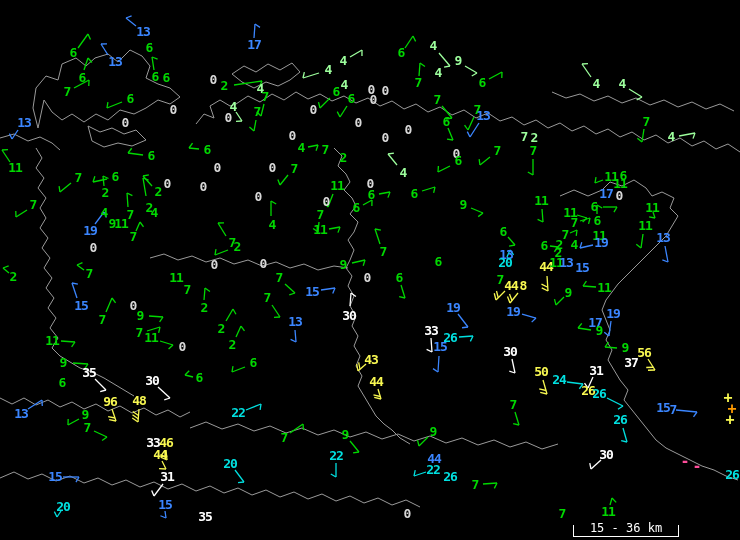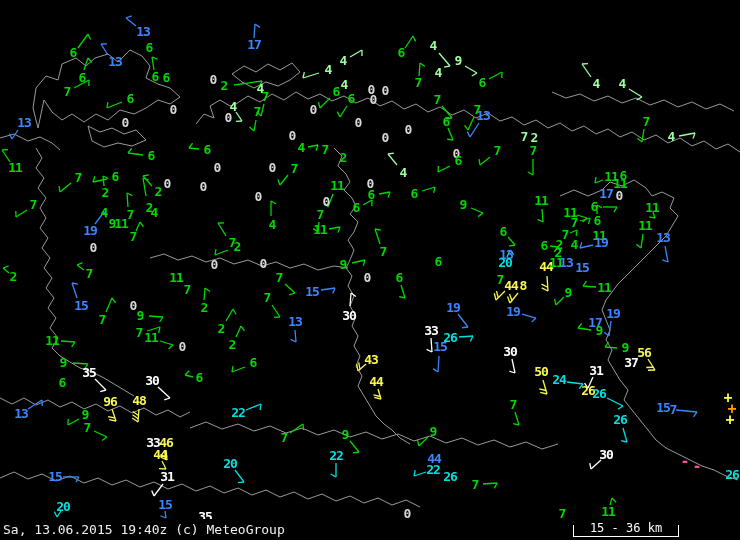--- a/index.html
+++ b/index.html
@@ -552,21 +552,18 @@
     </div>
   <div class="layer lightning">
       <div class="lt" style="left: 728px; top: 399px; color: rgb(248, 248, 81);">+</div>
       <div class="lt" style="left: 732px; top: 410px; color: rgb(255, 154, 0);">+</div>
       <div class="lt" style="left: 730px; top: 421px; color: rgb(248, 248, 81);">+</div>
       <div class="lt" style="left: 685px; top: 462px; color: rgb(255, 77, 154);">-</div>
       <div class="lt" style="left: 697px; top: 467px; color: rgb(255, 77, 154);">-</div>
     </div>
 
 
-  <div class="bottombar">
-    <span>Sa, 13.06.2015 19:40z (c) MeteoGroup</span>
-  </div>
 
   <div class="scale">
     <span class="scale-label">15 - 36 km</span>
   </div>
 
 </div>
 
 </body></html>

